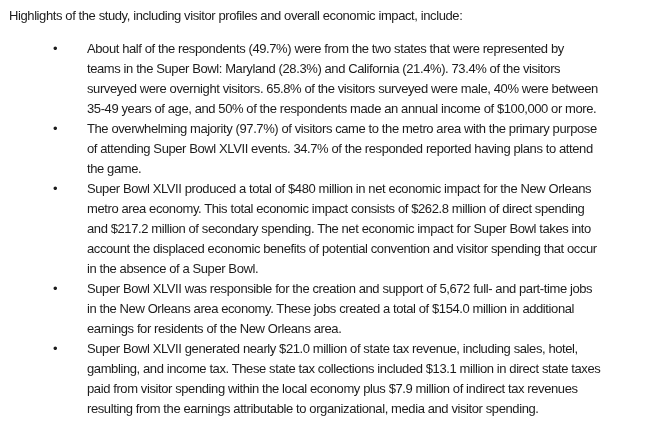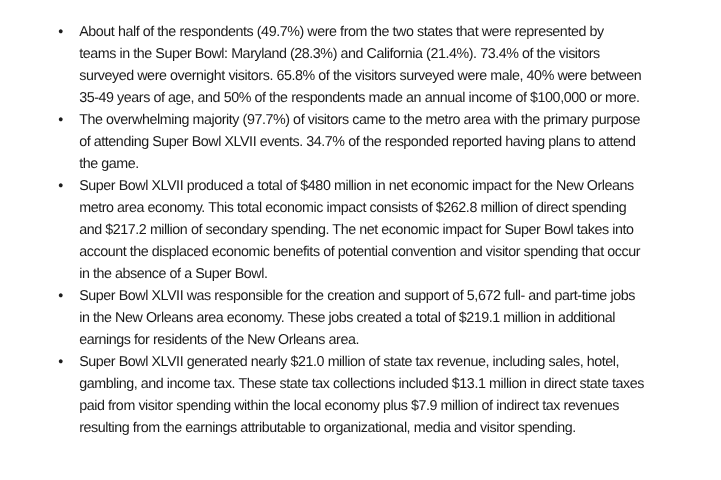--- a/index.html
+++ b/index.html
@@ -40,26 +40,28 @@
   .bullet-dot {
     position: absolute;
     left: 44px;
     top: 0;
     line-height: 20px;
   }
   .bullet-text {
     display: block;
     white-space: pre;
     line-height: 20px;
+    margin-left: 15px;
   }
 </style>
 </head>
 <body>
 
 <div class="page">
+  <p class="intro">Highlights of the study, including visitor profiles and overall economic impact, include:</p>
 
   <ul class="bullet-list">
     <li class="bullet-item">
       <span class="bullet-dot">•</span>
       <span class="bullet-text">About half of the respondents (49.7%) were from the two states that were represented by
 teams in the Super Bowl: Maryland (28.3%) and California (21.4%). 73.4% of the visitors
 surveyed were overnight visitors. 65.8% of the visitors surveyed were male, 40% were between
 35-49 years of age, and 50% of the respondents made an annual income of $100,000 or more.</span>
     </li>
     <li class="bullet-item">
@@ -72,21 +74,21 @@
       <span class="bullet-dot">•</span>
       <span class="bullet-text">Super Bowl XLVII produced a total of $480 million in net economic impact for the New Orleans
 metro area economy. This total economic impact consists of $262.8 million of direct spending
 and $217.2 million of secondary spending. The net economic impact for Super Bowl takes into
 account the displaced economic benefits of potential convention and visitor spending that occur
 in the absence of a Super Bowl.</span>
     </li>
     <li class="bullet-item">
       <span class="bullet-dot">•</span>
       <span class="bullet-text">Super Bowl XLVII was responsible for the creation and support of 5,672 full- and part-time jobs
-in the New Orleans area economy. These jobs created a total of $219.1 million in additional
+in the New Orleans area economy. These jobs created a total of $154.0 million in additional
 earnings for residents of the New Orleans area.</span>
     </li>
     <li class="bullet-item">
       <span class="bullet-dot">•</span>
       <span class="bullet-text">Super Bowl XLVII generated nearly $21.0 million of state tax revenue, including sales, hotel,
 gambling, and income tax. These state tax collections included $13.1 million in direct state taxes
 paid from visitor spending within the local economy plus $7.9 million of indirect tax revenues
 resulting from the earnings attributable to organizational, media and visitor spending.</span>
     </li>
   </ul>

